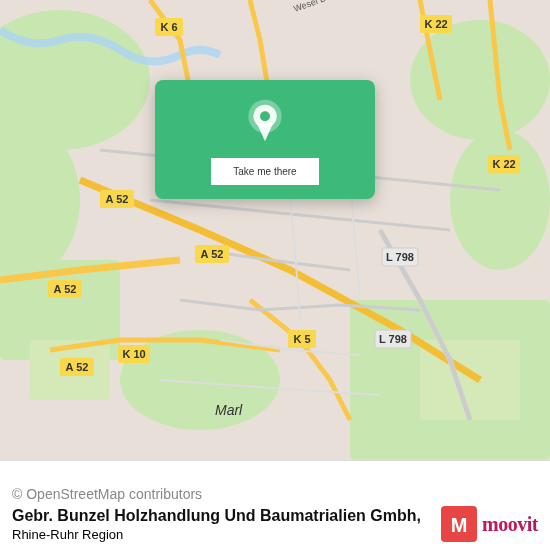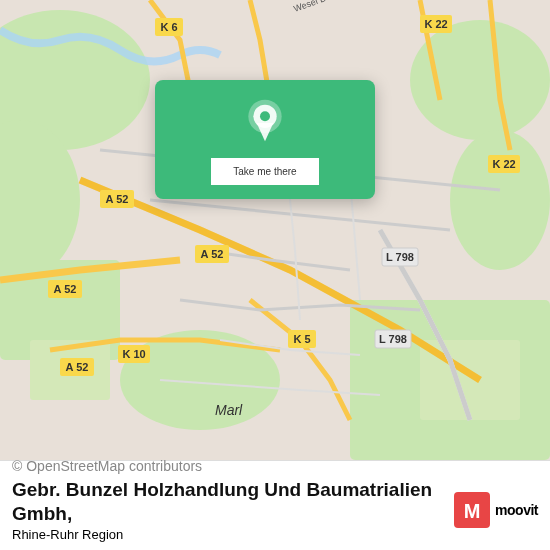--- a/index.html
+++ b/index.html
@@ -83,21 +83,21 @@
       display: flex;
       align-items: center;
       justify-content: space-between;
     }
 
     #business-info {
       flex: 1;
     }
 
     #business-name {
-      font-size: 19px;
+      font-size: 16px;
       font-weight: 600;
       color: #111;
       line-height: 1.3;
     }
 
     #business-region {
       font-size: 13px;
       color: #000000;
     }
 
@@ -229,16 +229,16 @@
     <div id="business-info">
       <div id="business-name">Gebr. Bunzel Holzhandlung Und Baumatrialien Gmbh,</div>
       <div id="business-region">Rhine-Ruhr Region</div>
     </div>
     <div id="moovit-logo">
 
       <svg id="moovit-icon" viewBox="0 0 36 36" xmlns="http://www.w3.org/2000/svg">
         <rect width="36" height="36" rx="4" fill="#e84545"></rect>
         <text x="18" y="26" font-family="Arial" font-size="20" font-weight="bold" fill="white" text-anchor="middle">M</text>
       </svg>
-      <span id="moovit-text" style="font-size: 14px; font-weight: 700; color: #000000; letter-spacing: -0.5px;">moovit</span>
+      <span id="moovit-text" style="font-size: 20px; font-weight: 700; color: #be185d; letter-spacing: -0.5px; font-family: Liberation Serif, serif;">moovit</span>
     </div>
   </div>
 </div>
 
 </body></html>

